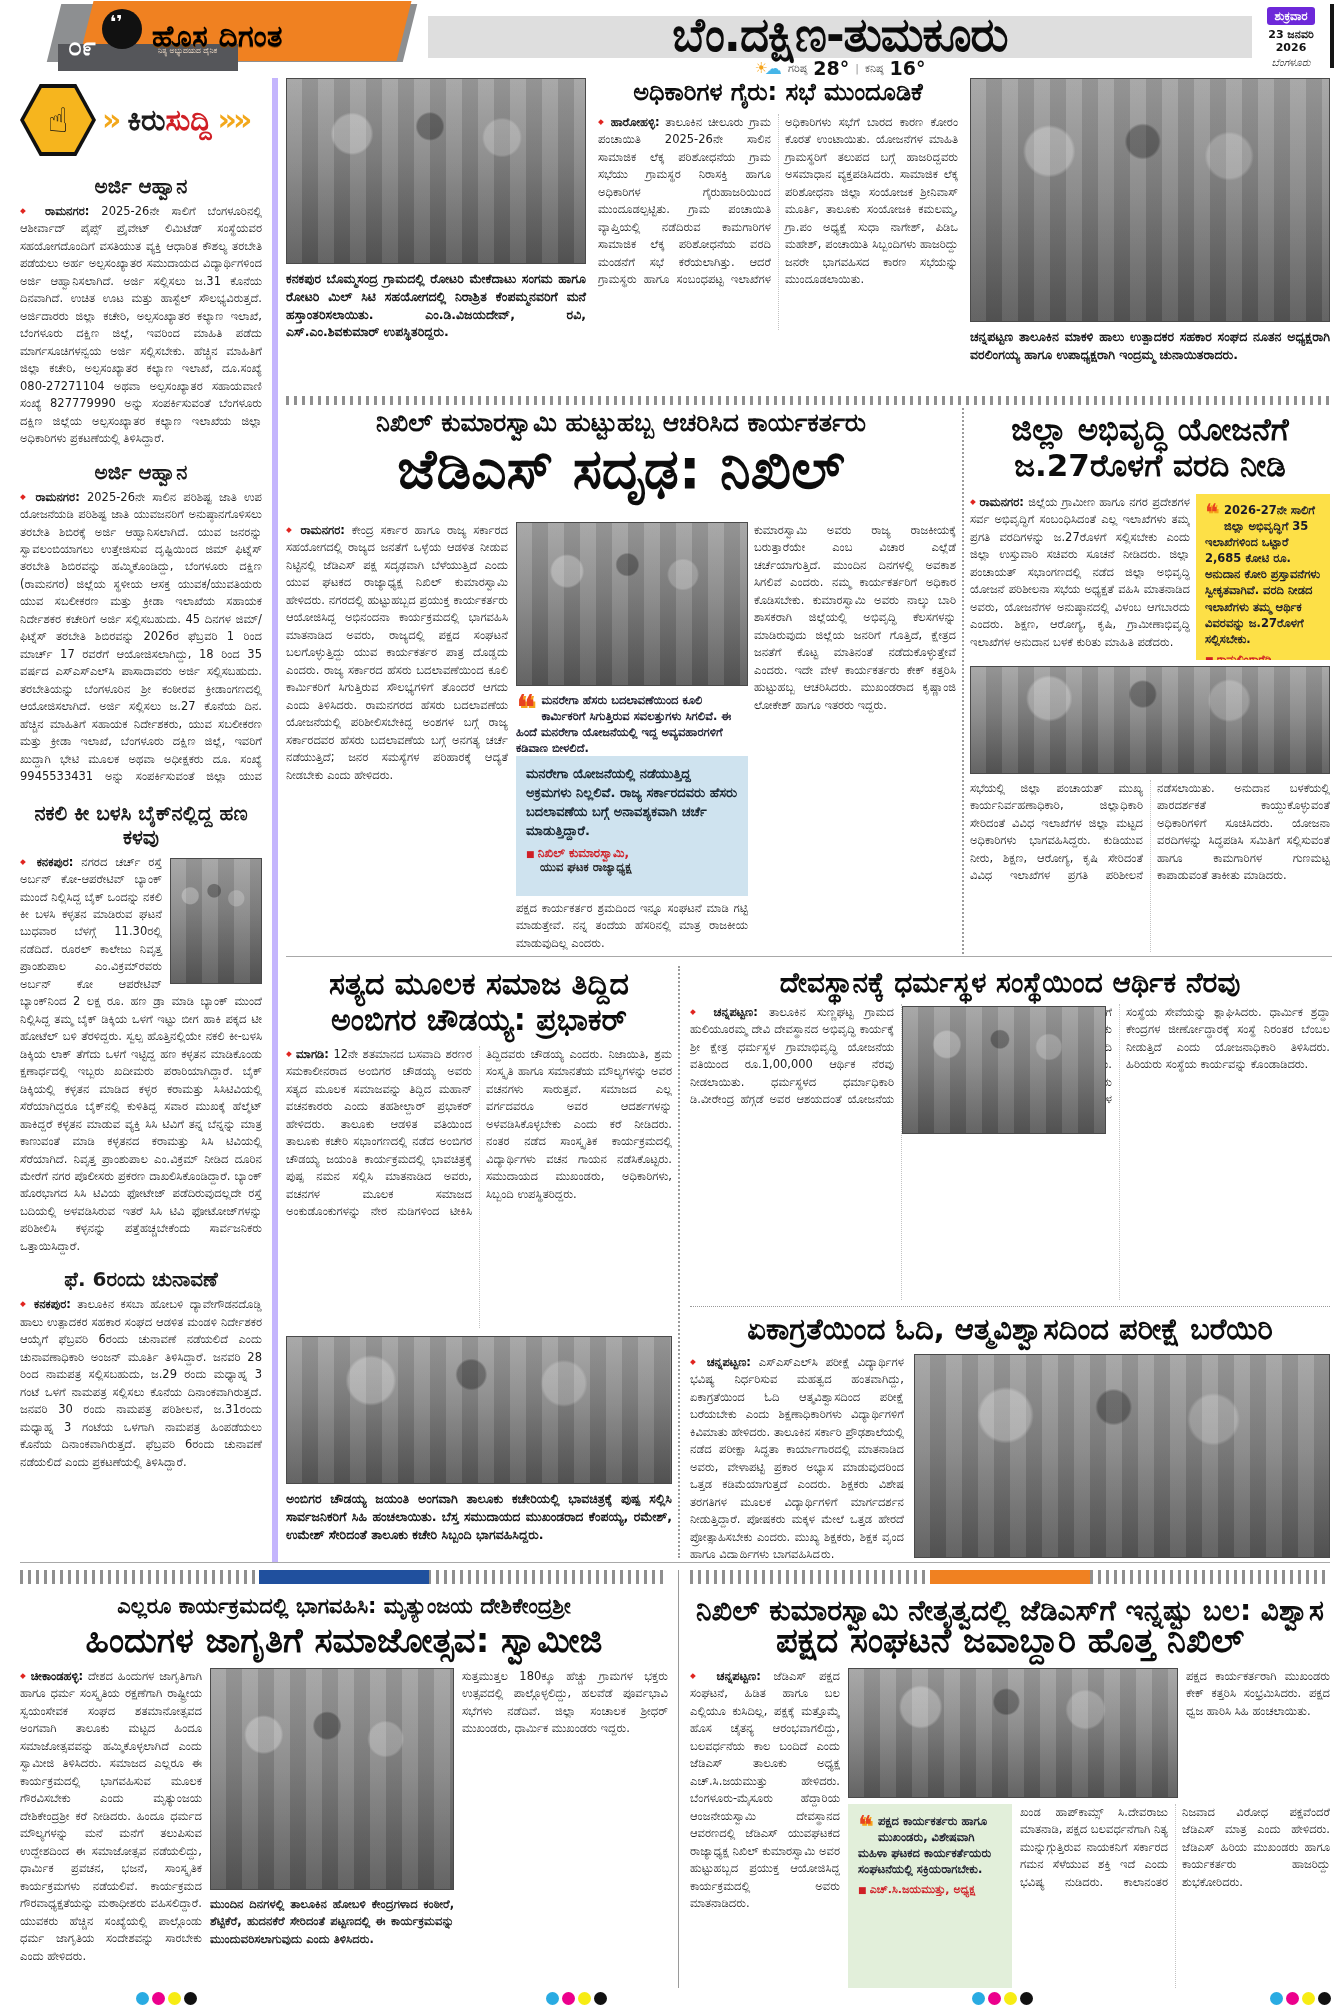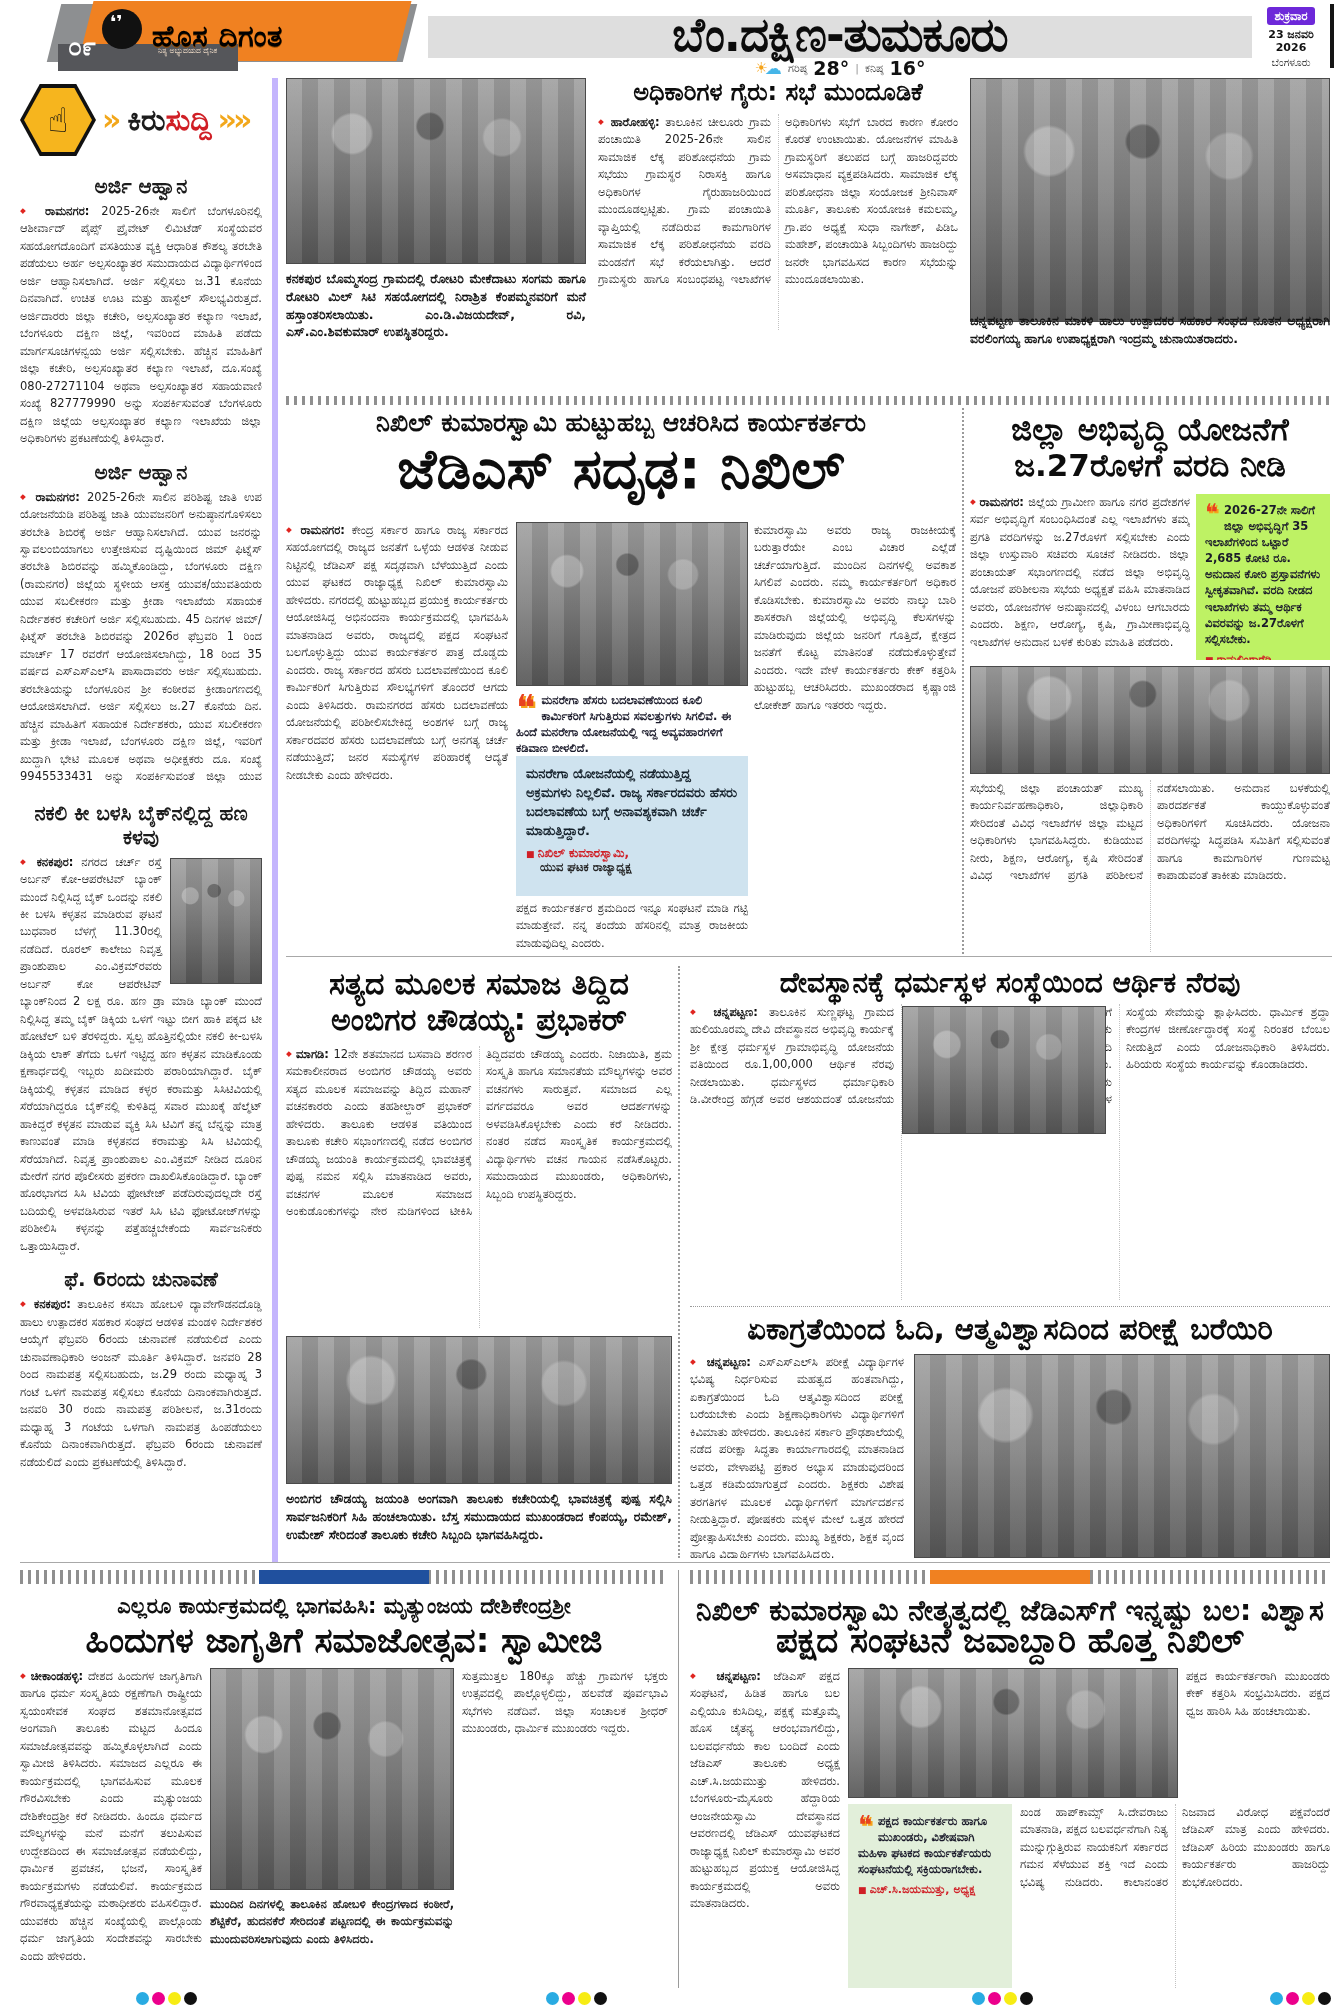--- a/index.html
+++ b/index.html
@@ -19,21 +19,21 @@
   .editionband{left:428px;top:16px;width:824px;height:42px;background:#dedede;}
   .editiontitle{left:428px;top:8px;width:824px;text-align:center;font-size:45px;font-weight:900;color:#0b0b0b;transform:scaleY(1.05);letter-spacing:-1px;}
   .weather{left:428px;top:57px;width:824px;display:flex;justify-content:center;align-items:center;gap:6px;font-size:11px;color:#444;}
   .sun-ic::before{content:"☀";} .sun-ic{color:#f5a31a;font-size:15px;margin-right:-9px;}
   .cloud-ic::before{content:"☁";} .cloud-ic{color:#45b5e8;font-size:17px;}
   .wval{font-size:19px;font-weight:800;color:#111;}
   .wdiv{color:#999;}
   .datebox{left:1254px;top:5px;width:74px;text-align:center;}
   .weekday{display:inline-block;background:#6d28d9;color:#fff;font-size:11.5px;font-weight:bold;padding:2px 7px;border-radius:3px;}
   .dateline-txt{font-size:11px;font-weight:bold;color:#111;margin-top:3px;}
-  .citytxt{font-size:10.5px;color:#333;margin-top:2px;}
+  .citytxt{font-size:10.5px;color:#333;margin-top:2px;font-style:italic;}
   .hdr-bar{left:1330px;top:4px;width:4px;height:64px;background:#151515;}
   
   .body{font-size:11.5px;line-height:1.52;text-align:justify;color:#1d1d1d;}
   .dl{font-weight:bold;color:#111;}
   .dl::before{content:"◆ ";color:#e02520;font-size:7.5px;vertical-align:2px;}
   .heading{font-weight:900;color:#0d0d0d;text-align:center;}
   .cap{font-size:12.5px;font-weight:bold;line-height:1.42;color:#141414;text-align:justify;}
   .photo{background:
       radial-gradient(circle at 22% 30%,rgba(255,255,255,.28) 0 7%,transparent 8%),
       radial-gradient(circle at 48% 26%,rgba(0,0,0,.30) 0 6%,transparent 7%),
@@ -45,21 +45,21 @@
   .vline-dot{border-left:2px dotted #9a9a9a;}
   .vline-solid{border-left:1px solid #9a9a9a;}
   .hline{border-top:1px solid #a8a8a8;}
   .cols2{column-count:2;column-gap:14px;column-rule:1px dotted #c2c2c2;}
   .cols3{column-count:3;column-gap:14px;column-rule:1px dotted #c2c2c2;}
   .clip{overflow:hidden;}
   .qicon::before{content:"❝";}
   .qicon{color:#e8431f;font-size:36px;line-height:.8;float:left;margin:2px 6px 0 0;
          text-shadow:2px 2px 0 #f5a31a;}
   .qbox-blue{background:#cfe3ef;padding:9px 10px;}
-  .qbox-lav{background:#bef264;padding:8px 9px;}
+  .qbox-lav{background:#fde047;padding:8px 9px;}
   .qbox-green{background:#e2efda;padding:9px 10px;}
   .qtext{font-size:13px;font-weight:bold;line-height:1.45;color:#14202a;text-align:left;}
   .qtext-sm{font-size:11.5px;font-weight:bold;line-height:1.4;color:#1a1a2a;text-align:left;}
   .attr-name{font-size:12px;font-weight:bold;color:#d01f26;margin-top:6px;}
   .attr-name::before{content:"■ ";color:#d01f26;font-size:9px;}
   .attr-role{font-size:11.5px;font-weight:bold;color:#222;margin-left:14px;}
   .kicker{font-weight:700;text-align:center;color:#101010;}
   
   .sidebar{left:20px;top:78px;width:258px;height:1484px;border-right:6px solid #c4b5fd;padding-right:10px;box-sizing:border-box;overflow:hidden;}
   .ksbadge{display:flex;align-items:center;gap:6px;height:84px;}
@@ -157,21 +157,21 @@
   <div class="abs cap" style="left:286px;top:270px;width:300px;">ಕನಕಪುರ ಬೊಮ್ಮಸಂದ್ರ ಗ್ರಾಮದಲ್ಲಿ ರೋಟರಿ ಮೇಕೆದಾಟು ಸಂಗಮ ಹಾಗೂ ರೋಟರಿ ಮಿಲ್ ಸಿಟಿ ಸಹಯೋಗದಲ್ಲಿ ನಿರಾಶ್ರಿತ ಕೆಂಪಮ್ಮನವರಿಗೆ ಮನೆ ಹಸ್ತಾಂತರಿಸಲಾಯಿತು. ಎಂ.ಡಿ.ವಿಜಯದೇವ್, ರವಿ, ಎಸ್.ಎಂ.ಶಿವಕುಮಾರ್ ಉಪಸ್ಥಿತರಿದ್ದರು.</div>
 
   <div class="abs" style="left:598px;top:78px;width:360px;">
     <div class="heading" style="font-size:24px;">ಅಧಿಕಾರಿಗಳ ಗೈರು: ಸಭೆ ಮುಂದೂಡಿಕೆ</div>
     <div class="body cols2 clip" style="height:216px;margin-top:8px;">
       <span class="dl">ಹಾರೋಹಳ್ಳಿ:</span> <span>ತಾಲೂಕಿನ ಚೀಲೂರು ಗ್ರಾಮ ಪಂಚಾಯಿತಿ 2025-26ನೇ ಸಾಲಿನ ಸಾಮಾಜಿಕ ಲೆಕ್ಕ ಪರಿಶೋಧನೆಯ ಗ್ರಾಮ ಸಭೆಯು ಗ್ರಾಮಸ್ಥರ ನಿರಾಸಕ್ತಿ ಹಾಗೂ ಅಧಿಕಾರಿಗಳ ಗೈರುಹಾಜರಿಯಿಂದ ಮುಂದೂಡಲ್ಪಟ್ಟಿತು. ಗ್ರಾಮ ಪಂಚಾಯಿತಿ ವ್ಯಾಪ್ತಿಯಲ್ಲಿ ನಡೆದಿರುವ ಕಾಮಗಾರಿಗಳ ಸಾಮಾಜಿಕ ಲೆಕ್ಕ ಪರಿಶೋಧನೆಯ ವರದಿ ಮಂಡನೆಗೆ ಸಭೆ ಕರೆಯಲಾಗಿತ್ತು. ಆದರೆ ಗ್ರಾಮಸ್ಥರು ಹಾಗೂ ಸಂಬಂಧಪಟ್ಟ ಇಲಾಖೆಗಳ ಅಧಿಕಾರಿಗಳು ಸಭೆಗೆ ಬಾರದ ಕಾರಣ ಕೋರಂ ಕೊರತೆ ಉಂಟಾಯಿತು. ಯೋಜನೆಗಳ ಮಾಹಿತಿ ಗ್ರಾಮಸ್ಥರಿಗೆ ತಲುಪದ ಬಗ್ಗೆ ಹಾಜರಿದ್ದವರು ಅಸಮಾಧಾನ ವ್ಯಕ್ತಪಡಿಸಿದರು. ಸಾಮಾಜಿಕ ಲೆಕ್ಕ ಪರಿಶೋಧನಾ ಜಿಲ್ಲಾ ಸಂಯೋಜಕ ಶ್ರೀನಿವಾಸ್ ಮೂರ್ತಿ, ತಾಲೂಕು ಸಂಯೋಜಕಿ ಕಮಲಮ್ಮ, ಗ್ರಾ.ಪಂ ಅಧ್ಯಕ್ಷೆ ಸುಧಾ ನಾಗೇಶ್, ಪಿಡಿಒ ಮಹೇಶ್, ಪಂಚಾಯಿತಿ ಸಿಬ್ಬಂದಿಗಳು ಹಾಜರಿದ್ದು ಜನರೇ ಭಾಗವಹಿಸದ ಕಾರಣ ಸಭೆಯನ್ನು ಮುಂದೂಡಲಾಯಿತು.</span>
     </div>
   </div>
 
   <div class="abs photo" style="left:970px;top:78px;width:360px;height:244px;"></div>
-  <div class="abs cap" style="left:970px;top:312px;width:360px;">ಚನ್ನಪಟ್ಟಣ ತಾಲೂಕಿನ ಮಾಕಳಿ ಹಾಲು ಉತ್ಪಾದಕರ ಸಹಕಾರ ಸಂಘದ ನೂತನ ಅಧ್ಯಕ್ಷರಾಗಿ ವರಲಿಂಗಯ್ಯ ಹಾಗೂ ಉಪಾಧ್ಯಕ್ಷರಾಗಿ ಇಂದ್ರಮ್ಮ ಚುನಾಯಿತರಾದರು.</div>
+  <div class="abs cap" style="left:970px;top:328px;width:360px;">ಚನ್ನಪಟ್ಟಣ ತಾಲೂಕಿನ ಮಾಕಳಿ ಹಾಲು ಉತ್ಪಾದಕರ ಸಹಕಾರ ಸಂಘದ ನೂತನ ಅಧ್ಯಕ್ಷರಾಗಿ ವರಲಿಂಗಯ್ಯ ಹಾಗೂ ಉಪಾಧ್ಯಕ್ಷರಾಗಿ ಇಂದ್ರಮ್ಮ ಚುನಾಯಿತರಾದರು.</div>
 
   <div class="abs hatch" style="left:286px;top:396px;width:1046px;height:9px;"></div>
 
   <div>
     <div class="abs kicker" style="left:286px;top:408px;width:670px;font-size:25px;">ನಿಖಿಲ್ ಕುಮಾರಸ್ವಾಮಿ ಹುಟ್ಟುಹಬ್ಬ ಆಚರಿಸಿದ ಕಾರ್ಯಕರ್ತರು</div>
     <div class="abs heading" style="left:286px;top:436px;width:670px;font-size:55px;line-height:1.2;">ಜೆಡಿಎಸ್ ಸದೃಢ: ನಿಖಿಲ್</div>
 
     <div class="abs body clip" style="left:286px;top:522px;width:222px;height:430px;">
       <span class="dl">ರಾಮನಗರ:</span> <span>ಕೇಂದ್ರ ಸರ್ಕಾರ ಹಾಗೂ ರಾಜ್ಯ ಸರ್ಕಾರದ ಸಹಯೋಗದಲ್ಲಿ ರಾಜ್ಯದ ಜನತೆಗೆ ಒಳ್ಳೆಯ ಆಡಳಿತ ನೀಡುವ ನಿಟ್ಟಿನಲ್ಲಿ ಜೆಡಿಎಸ್ ಪಕ್ಷ ಸದೃಢವಾಗಿ ಬೆಳೆಯುತ್ತಿದೆ ಎಂದು ಯುವ ಘಟಕದ ರಾಜ್ಯಾಧ್ಯಕ್ಷ ನಿಖಿಲ್ ಕುಮಾರಸ್ವಾಮಿ ಹೇಳಿದರು. ನಗರದಲ್ಲಿ ಹುಟ್ಟುಹಬ್ಬದ ಪ್ರಯುಕ್ತ ಕಾರ್ಯಕರ್ತರು ಆಯೋಜಿಸಿದ್ದ ಅಭಿನಂದನಾ ಕಾರ್ಯಕ್ರಮದಲ್ಲಿ ಭಾಗವಹಿಸಿ ಮಾತನಾಡಿದ ಅವರು, ರಾಜ್ಯದಲ್ಲಿ ಪಕ್ಷದ ಸಂಘಟನೆ ಬಲಗೊಳ್ಳುತ್ತಿದ್ದು ಯುವ ಕಾರ್ಯಕರ್ತರ ಪಾತ್ರ ದೊಡ್ಡದು ಎಂದರು. ರಾಜ್ಯ ಸರ್ಕಾರದ ಹೆಸರು ಬದಲಾವಣೆಯಿಂದ ಕೂಲಿ ಕಾರ್ಮಿಕರಿಗೆ ಸಿಗುತ್ತಿರುವ ಸೌಲಭ್ಯಗಳಿಗೆ ತೊಂದರೆ ಆಗದು ಎಂದು ತಿಳಿಸಿದರು. ರಾಮನಗರದ ಹೆಸರು ಬದಲಾವಣೆಯ ಯೋಜನೆಯಲ್ಲಿ ಪರಿಶೀಲಿಸಬೇಕಿದ್ದ ಅಂಶಗಳ ಬಗ್ಗೆ ರಾಜ್ಯ ಸರ್ಕಾರದವರ ಹೆಸರು ಬದಲಾವಣೆಯ ಬಗ್ಗೆ ಅನಗತ್ಯ ಚರ್ಚೆ ನಡೆಯುತ್ತಿದೆ; ಜನರ ಸಮಸ್ಯೆಗಳ ಪರಿಹಾರಕ್ಕೆ ಆದ್ಯತೆ ನೀಡಬೇಕು ಎಂದು ಹೇಳಿದರು.</span>
     </div>

